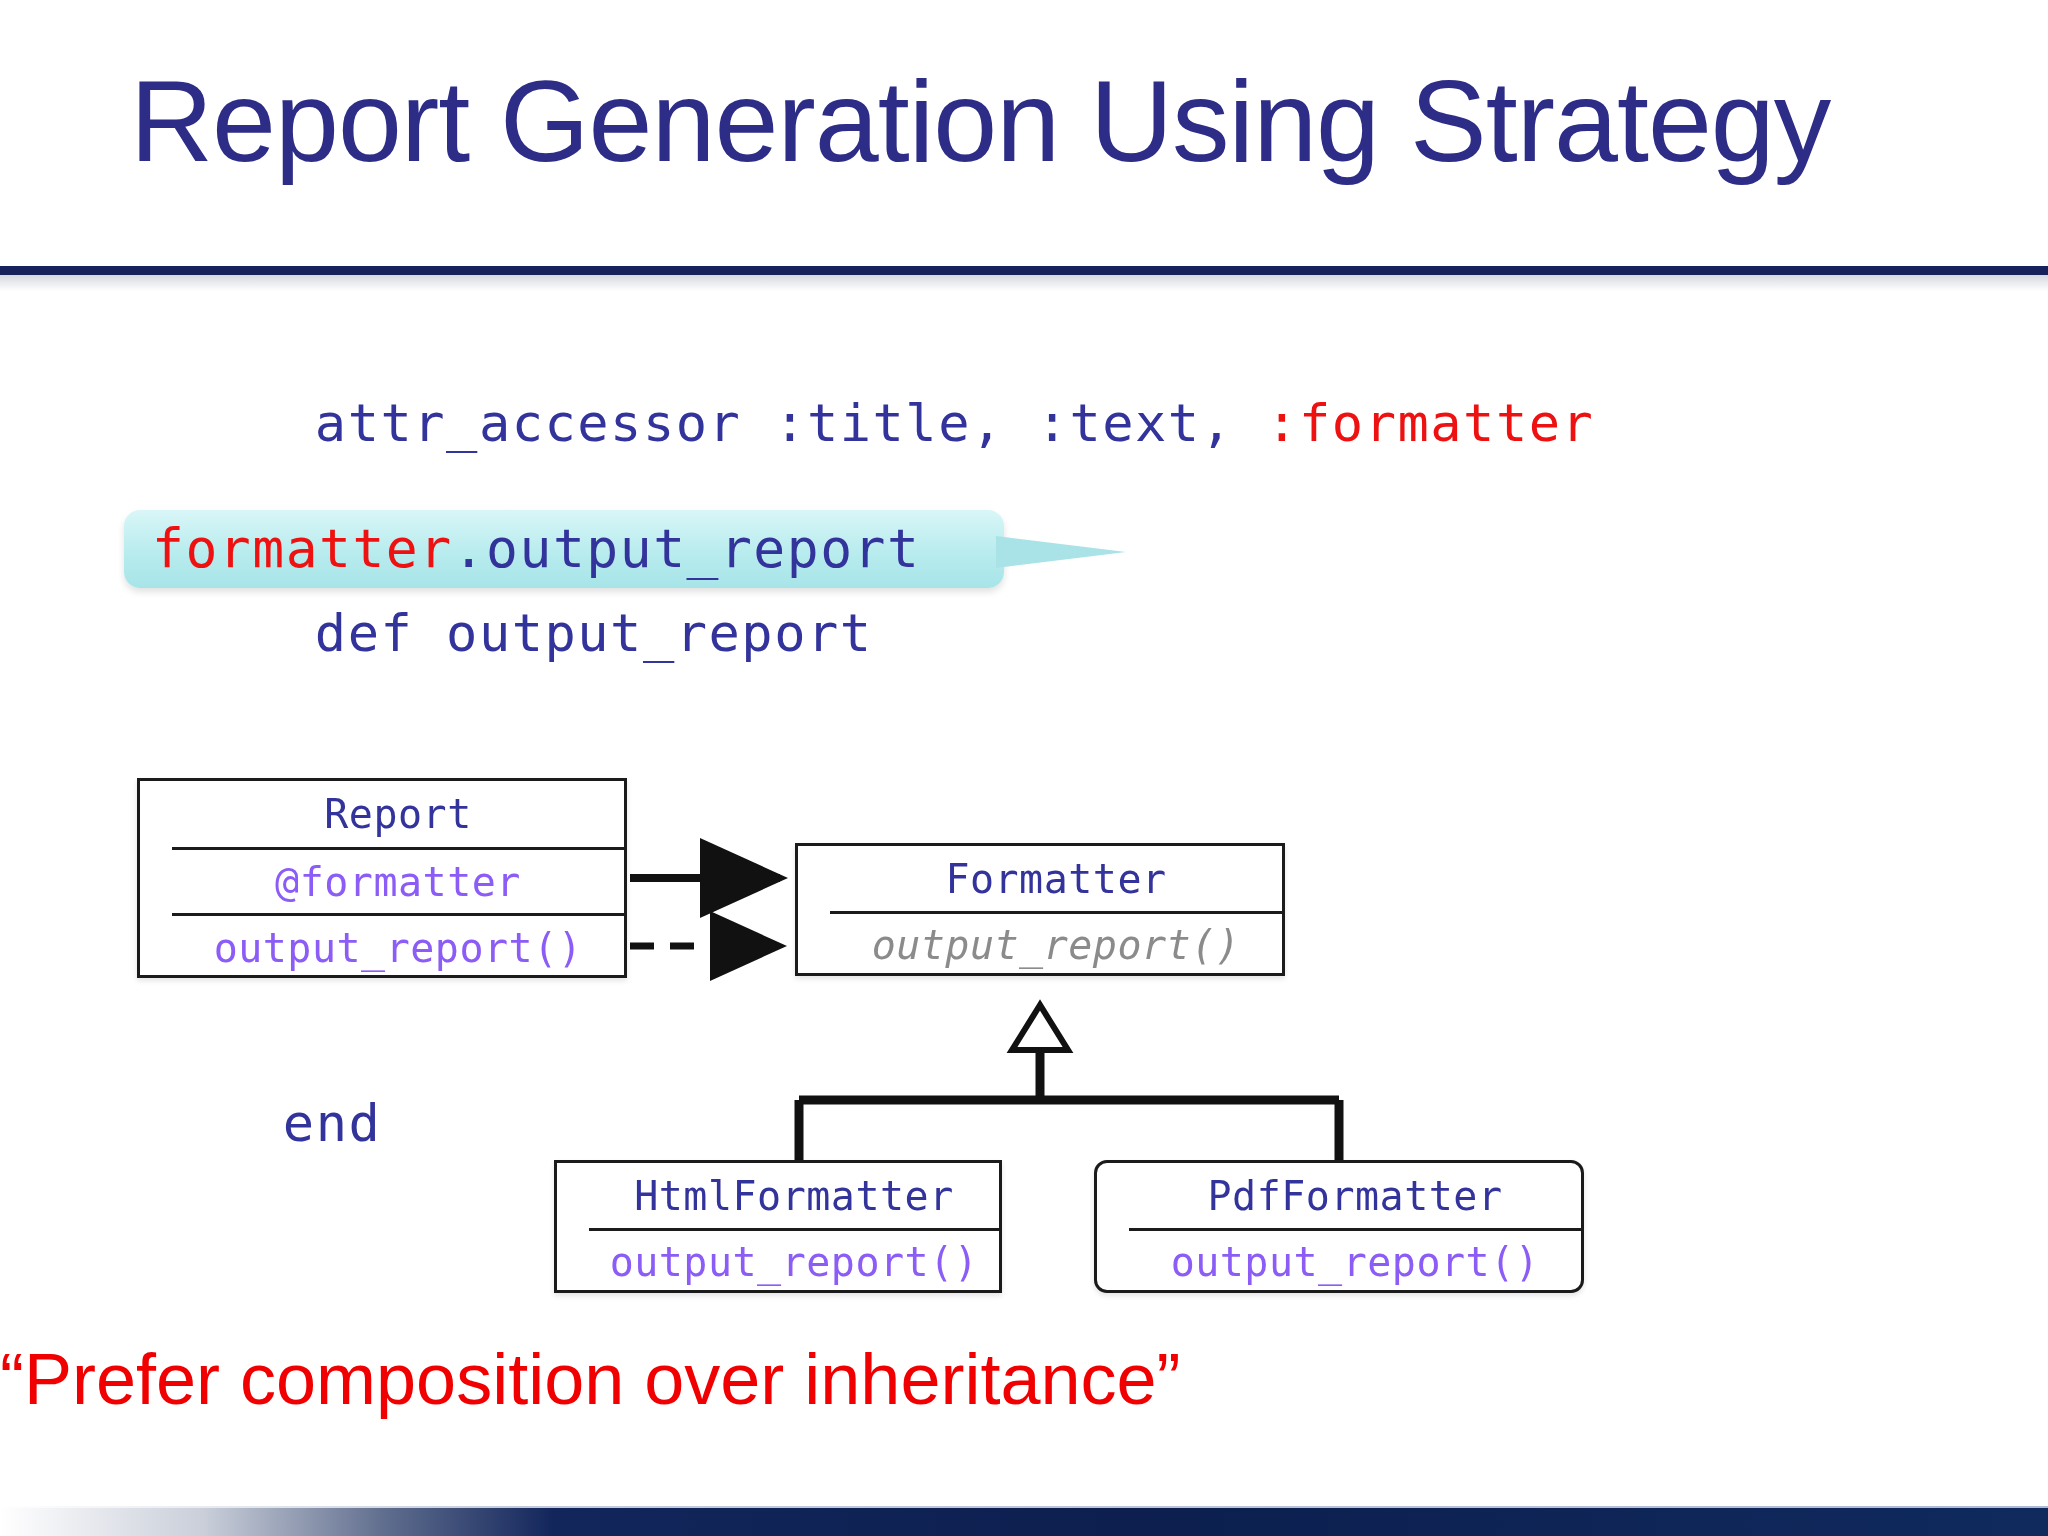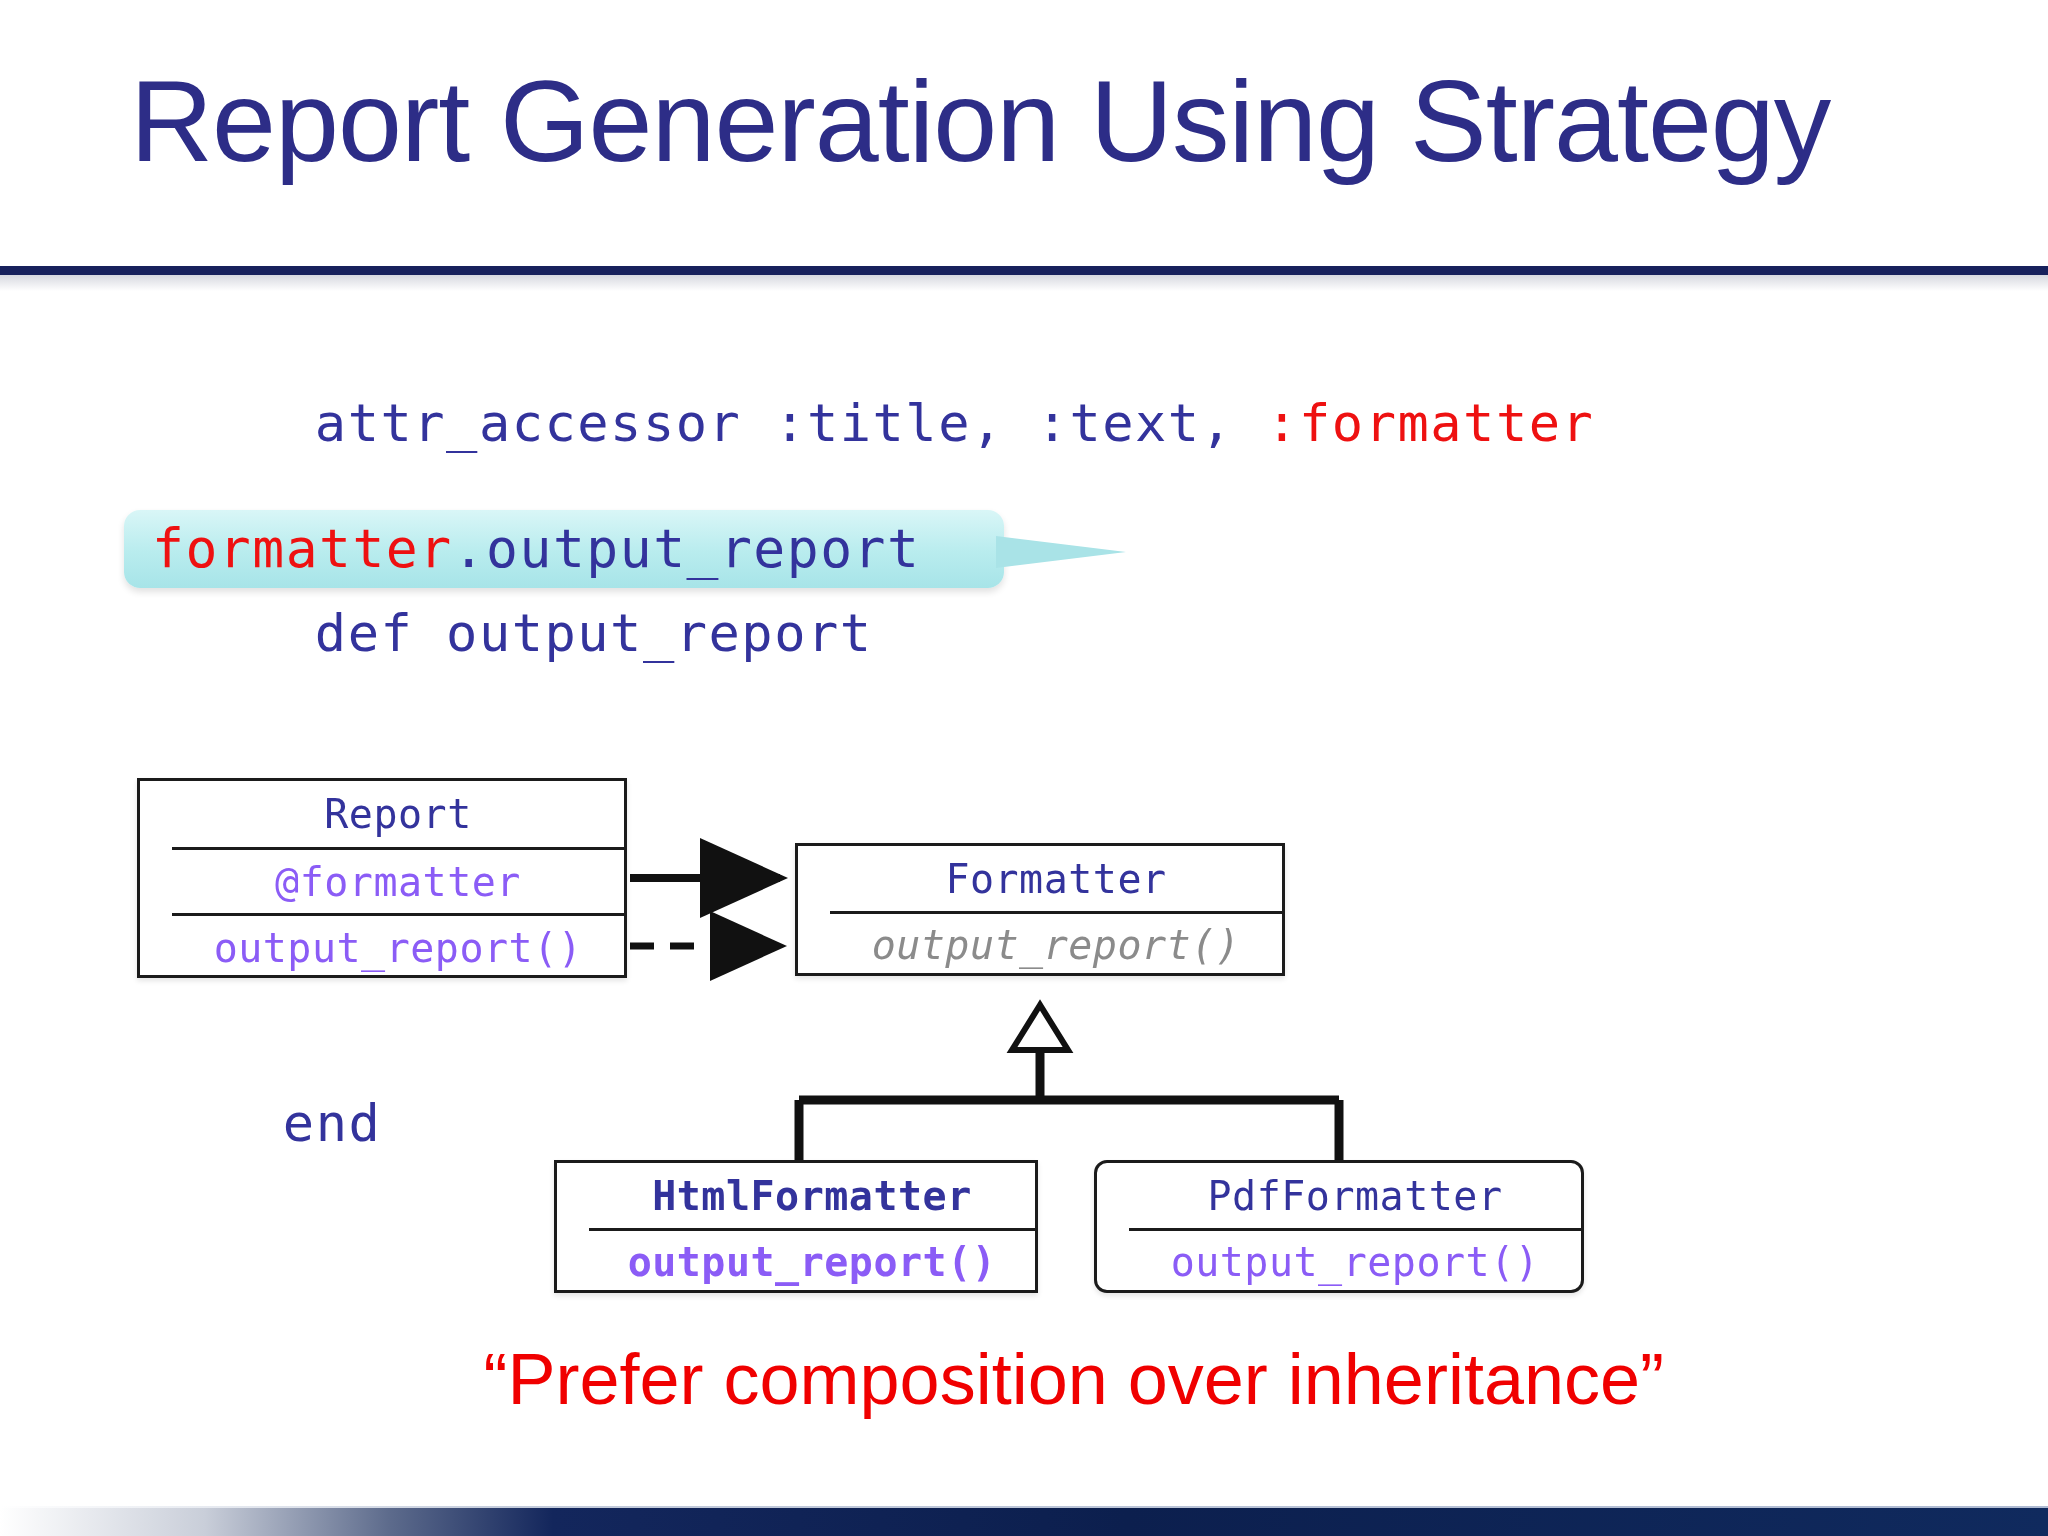--- a/index.html
+++ b/index.html
@@ -163,32 +163,32 @@
 
   
   #box-report { left: 137px; top: 778px; width: 490px; height: 200px; }
   #box-report .uml-row { height: 66px; }
 
   
   #box-formatter { left: 795px; top: 843px; width: 490px; height: 133px; }
   #box-formatter .uml-row { height: 65px; }
 
   
-  #box-html { left: 554px; top: 1160px; width: 484px; height: 133px; font-weight: bold; }
+  #box-html { left: 554px; top: 1160px; width: 448px; height: 133px; }
   #box-html .uml-row { height: 65px; }
   #box-pdf { left: 1094px; top: 1160px; width: 490px; height: 133px; border-radius: 13px; }
   #box-pdf .uml-row { height: 65px; }
 
   
   .quote {
     position: absolute;
     left: 0;
     top: 1338px;
     width: 1664px;
-    text-align: right;
+    text-align: left;
     font-family: "Liberation Sans", sans-serif;
     font-size: 72px;
     color: #f00000;
     white-space: nowrap;
   }
 
   
   .bottom-bar {
     position: absolute;
     left: 0;

